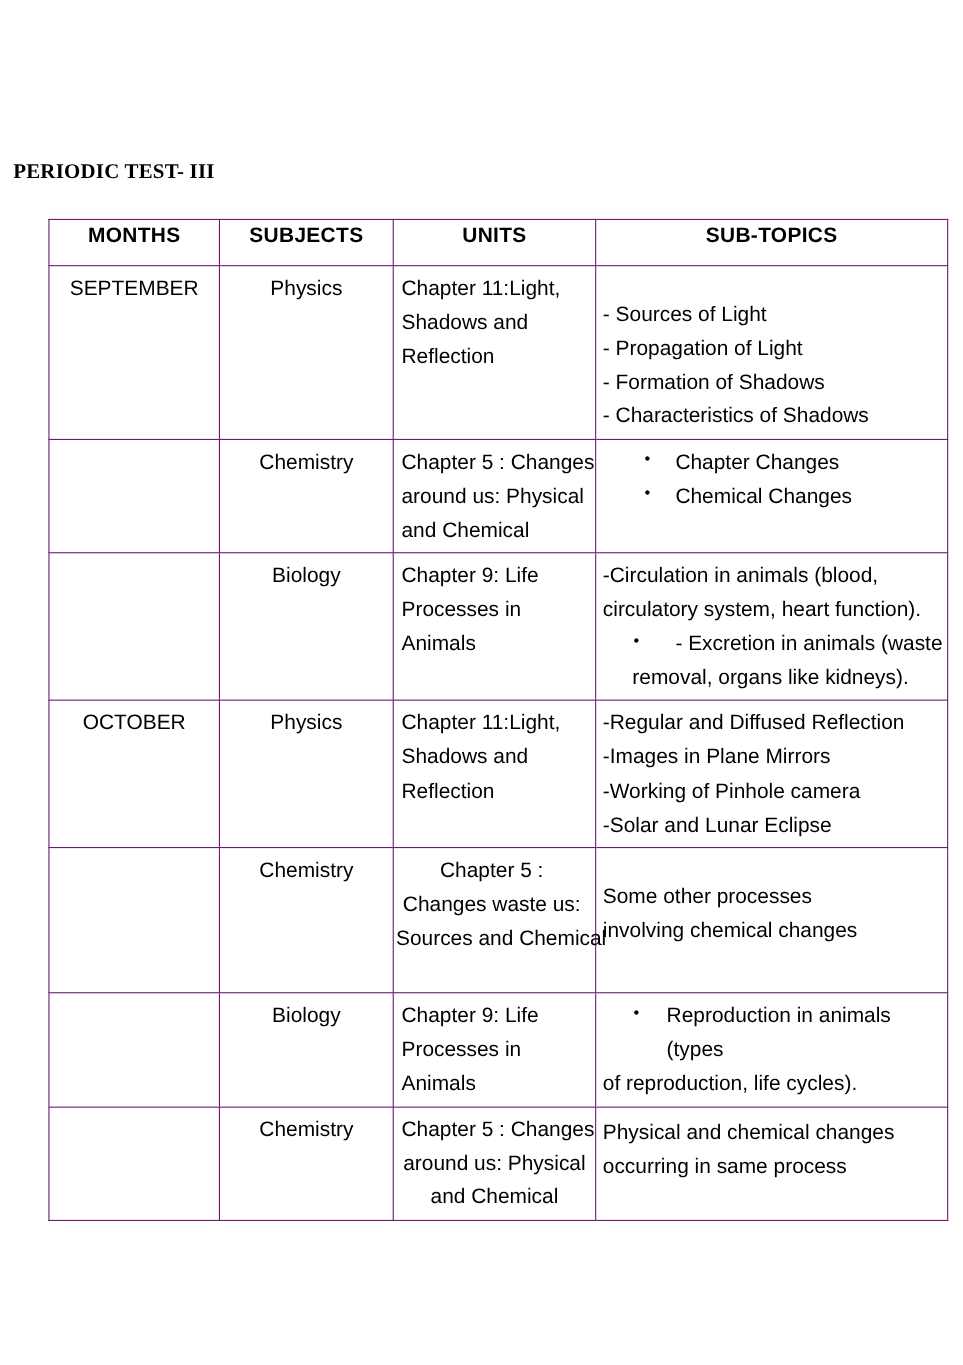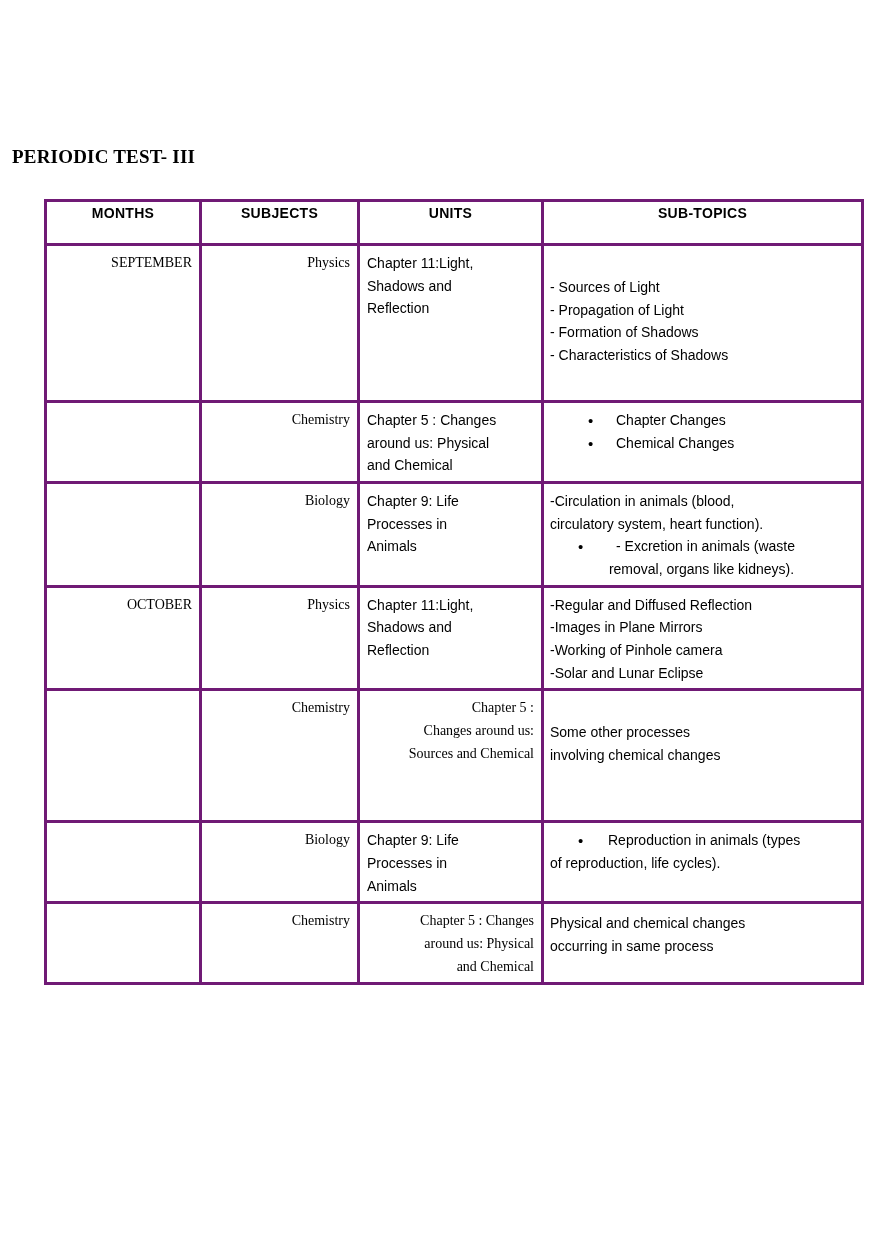--- a/index.html
+++ b/index.html
@@ -38,24 +38,24 @@
 
   .sched-table {
     position: absolute;
     left: 44px;
     top: 199px;
     width: 817px;
     border-collapse: collapse;
     table-layout: fixed;
   }
   .sched-table td, .sched-table th {
-    border: 3px solid #701a75;
+    border: 1px solid #701a75;
     padding: 0;
     vertical-align: top;
-    font-size: 14px;
+    font-size: 19px;
     line-height: 1.62;
     margin-left: 47px;
   }
 
   .col-months   { width: 155px; }
   .col-subjects { width: 158px; }
   .col-units    { width: 184px; }
   .col-subtopics{ width: 320px; }
 
   thead th {
@@ -65,21 +65,21 @@
     font-weight: bold;
     font-size: 15.5px;
     letter-spacing: 0.3px;
   }
 
   .cell {
     padding: 6px 7px 4px 7px;
     box-sizing: border-box;
     height: 100%;
   }
-  .cell.center { text-align: right; font-family: Liberation Serif, serif; }
+  .cell.center { text-align: center; }
   .cell.left   { text-align: left; }
   .cell.nopad-l{ padding-left: 2px; }
 
   .cell p {
     margin: 0;
     padding: 0;
     white-space: nowrap;
   }
 
   
@@ -277,21 +277,21 @@
           </div>
         </td>
         <td>
           <div class="cell center">
             <p>Chemistry</p>
           </div>
         </td>
         <td>
           <div class="cell center nopad-l">
             <p>Chapter 5 :</p>
-            <p>Changes around us:</p>
+            <p>Changes waste us:</p>
             <p>Sources and Chemical</p>
           </div>
         </td>
         <td>
           <div class="cell left subtopic-pad subtopic-pad-top2">
             <p class="indent-3">Some other processes</p>
             <p class="indent-3">involving chemical changes</p>
           </div>
         </td>
       </tr>

